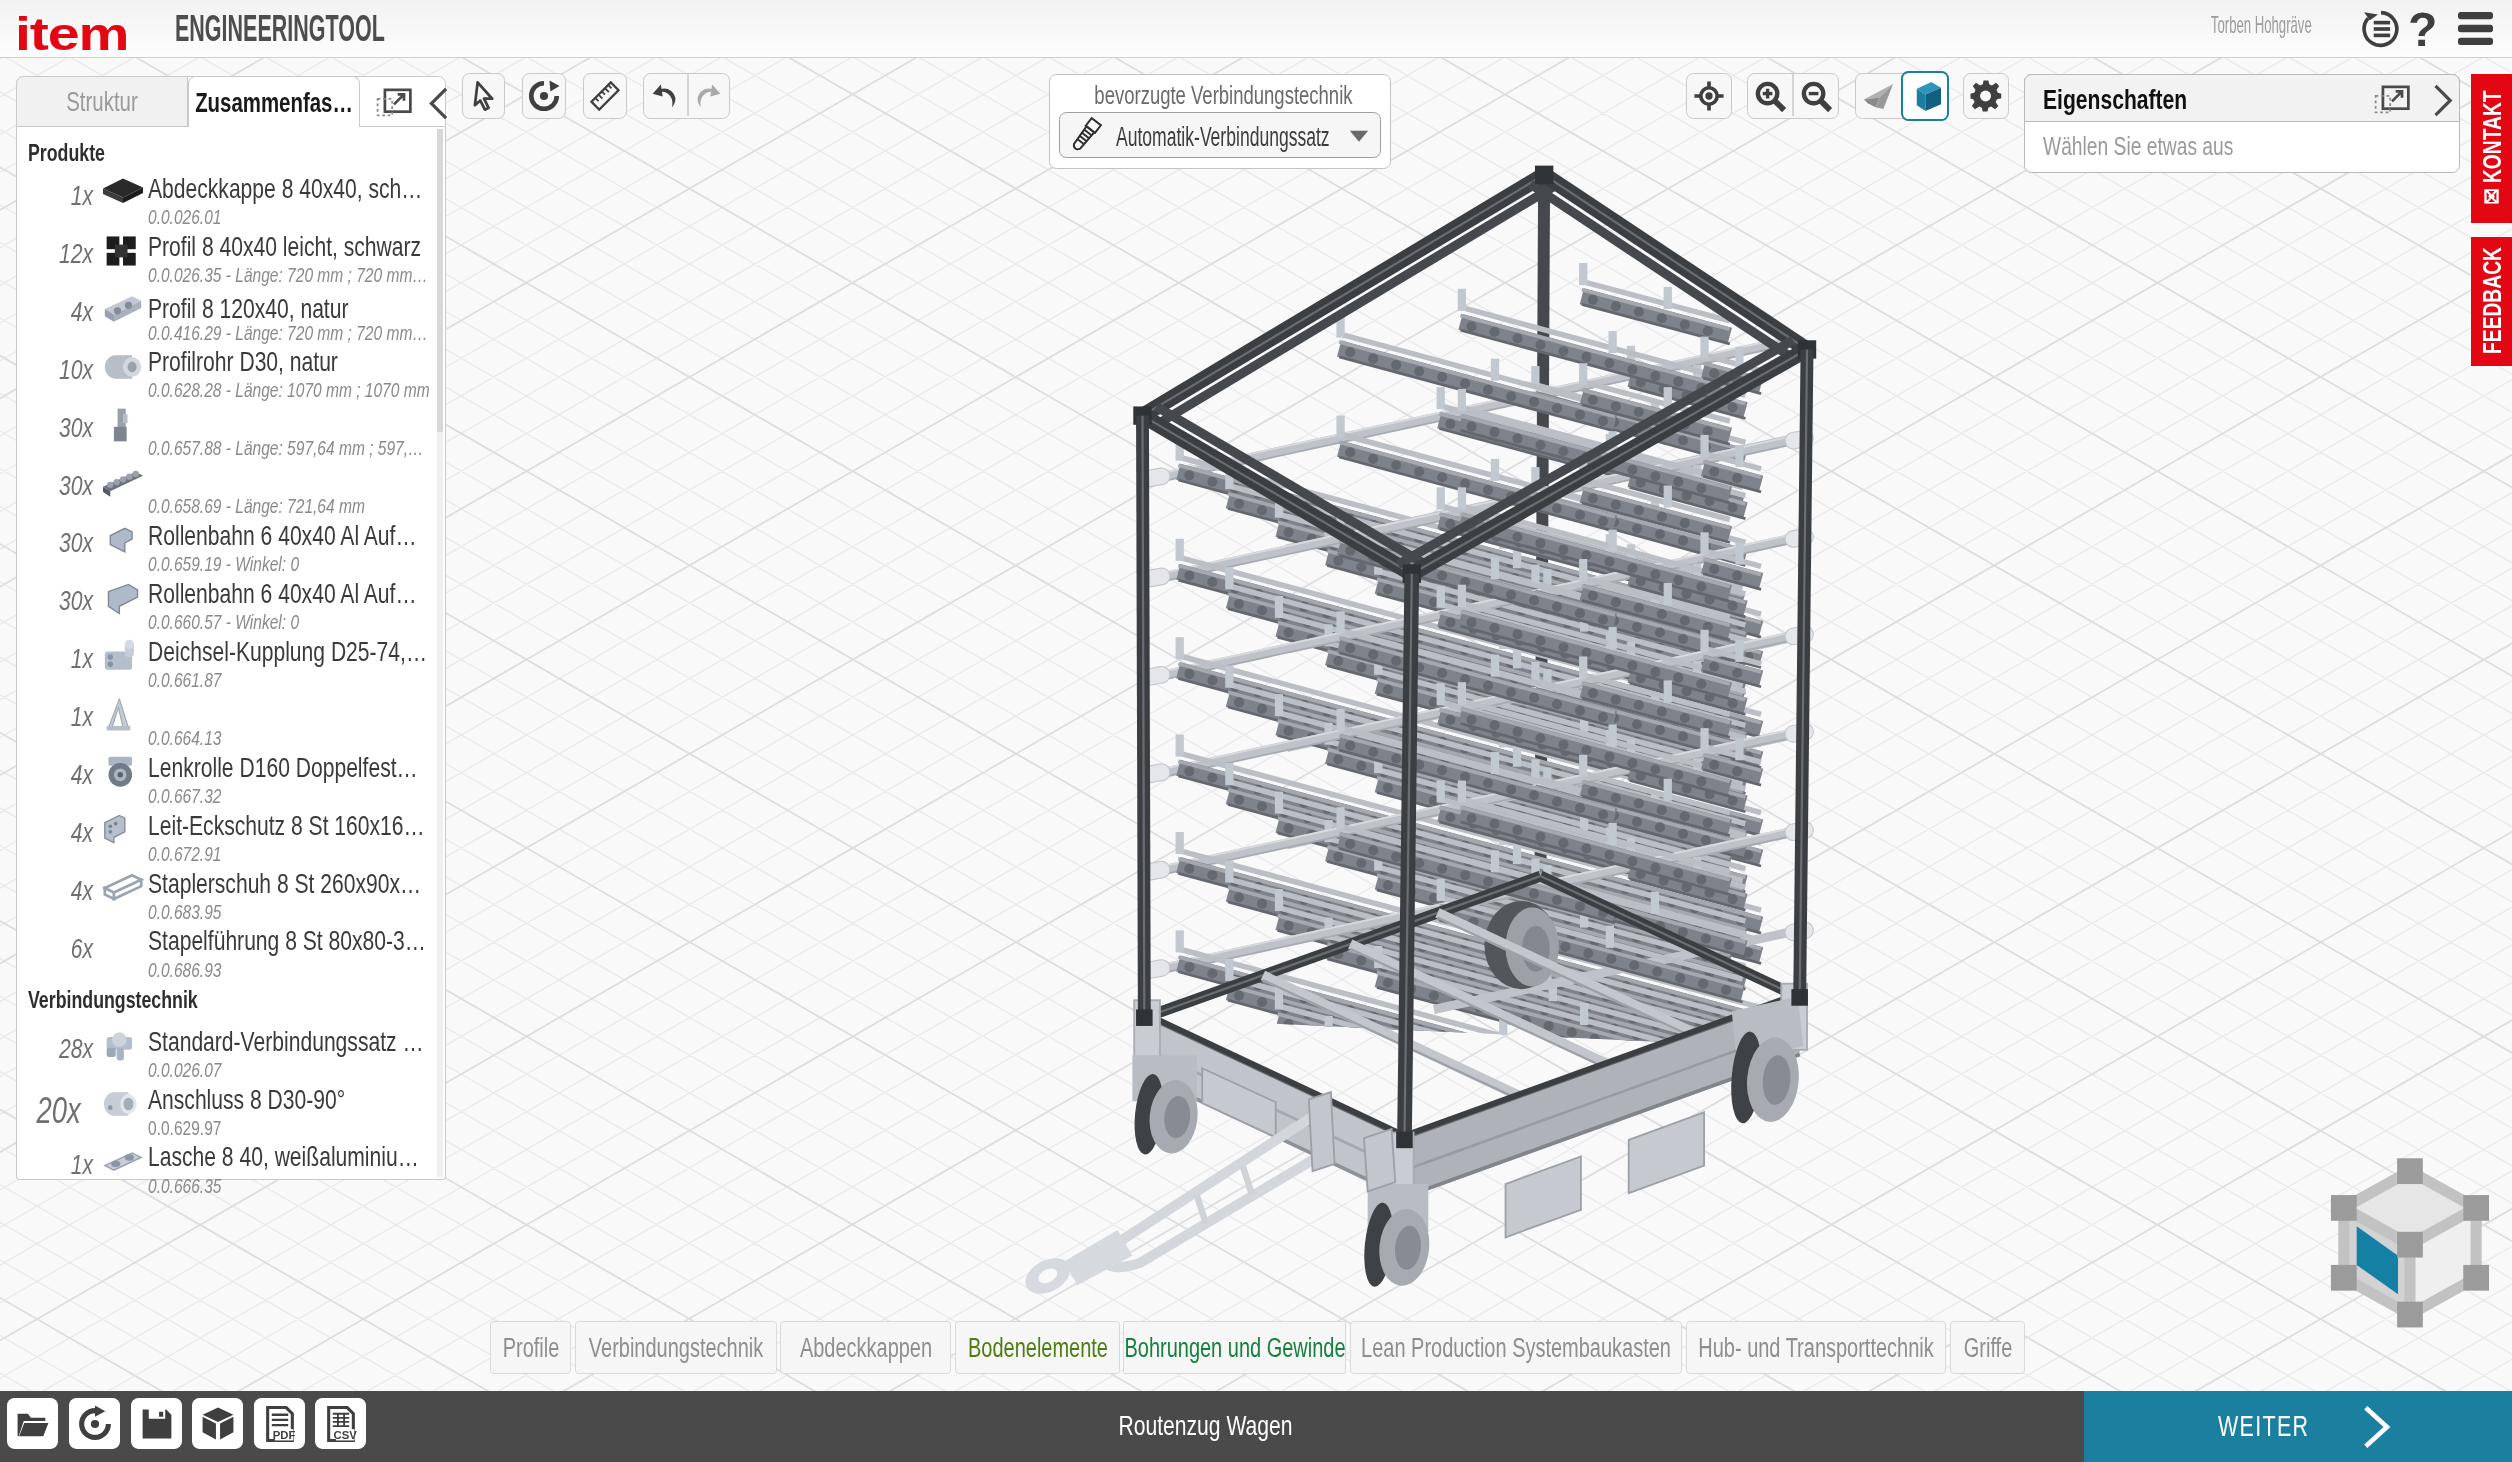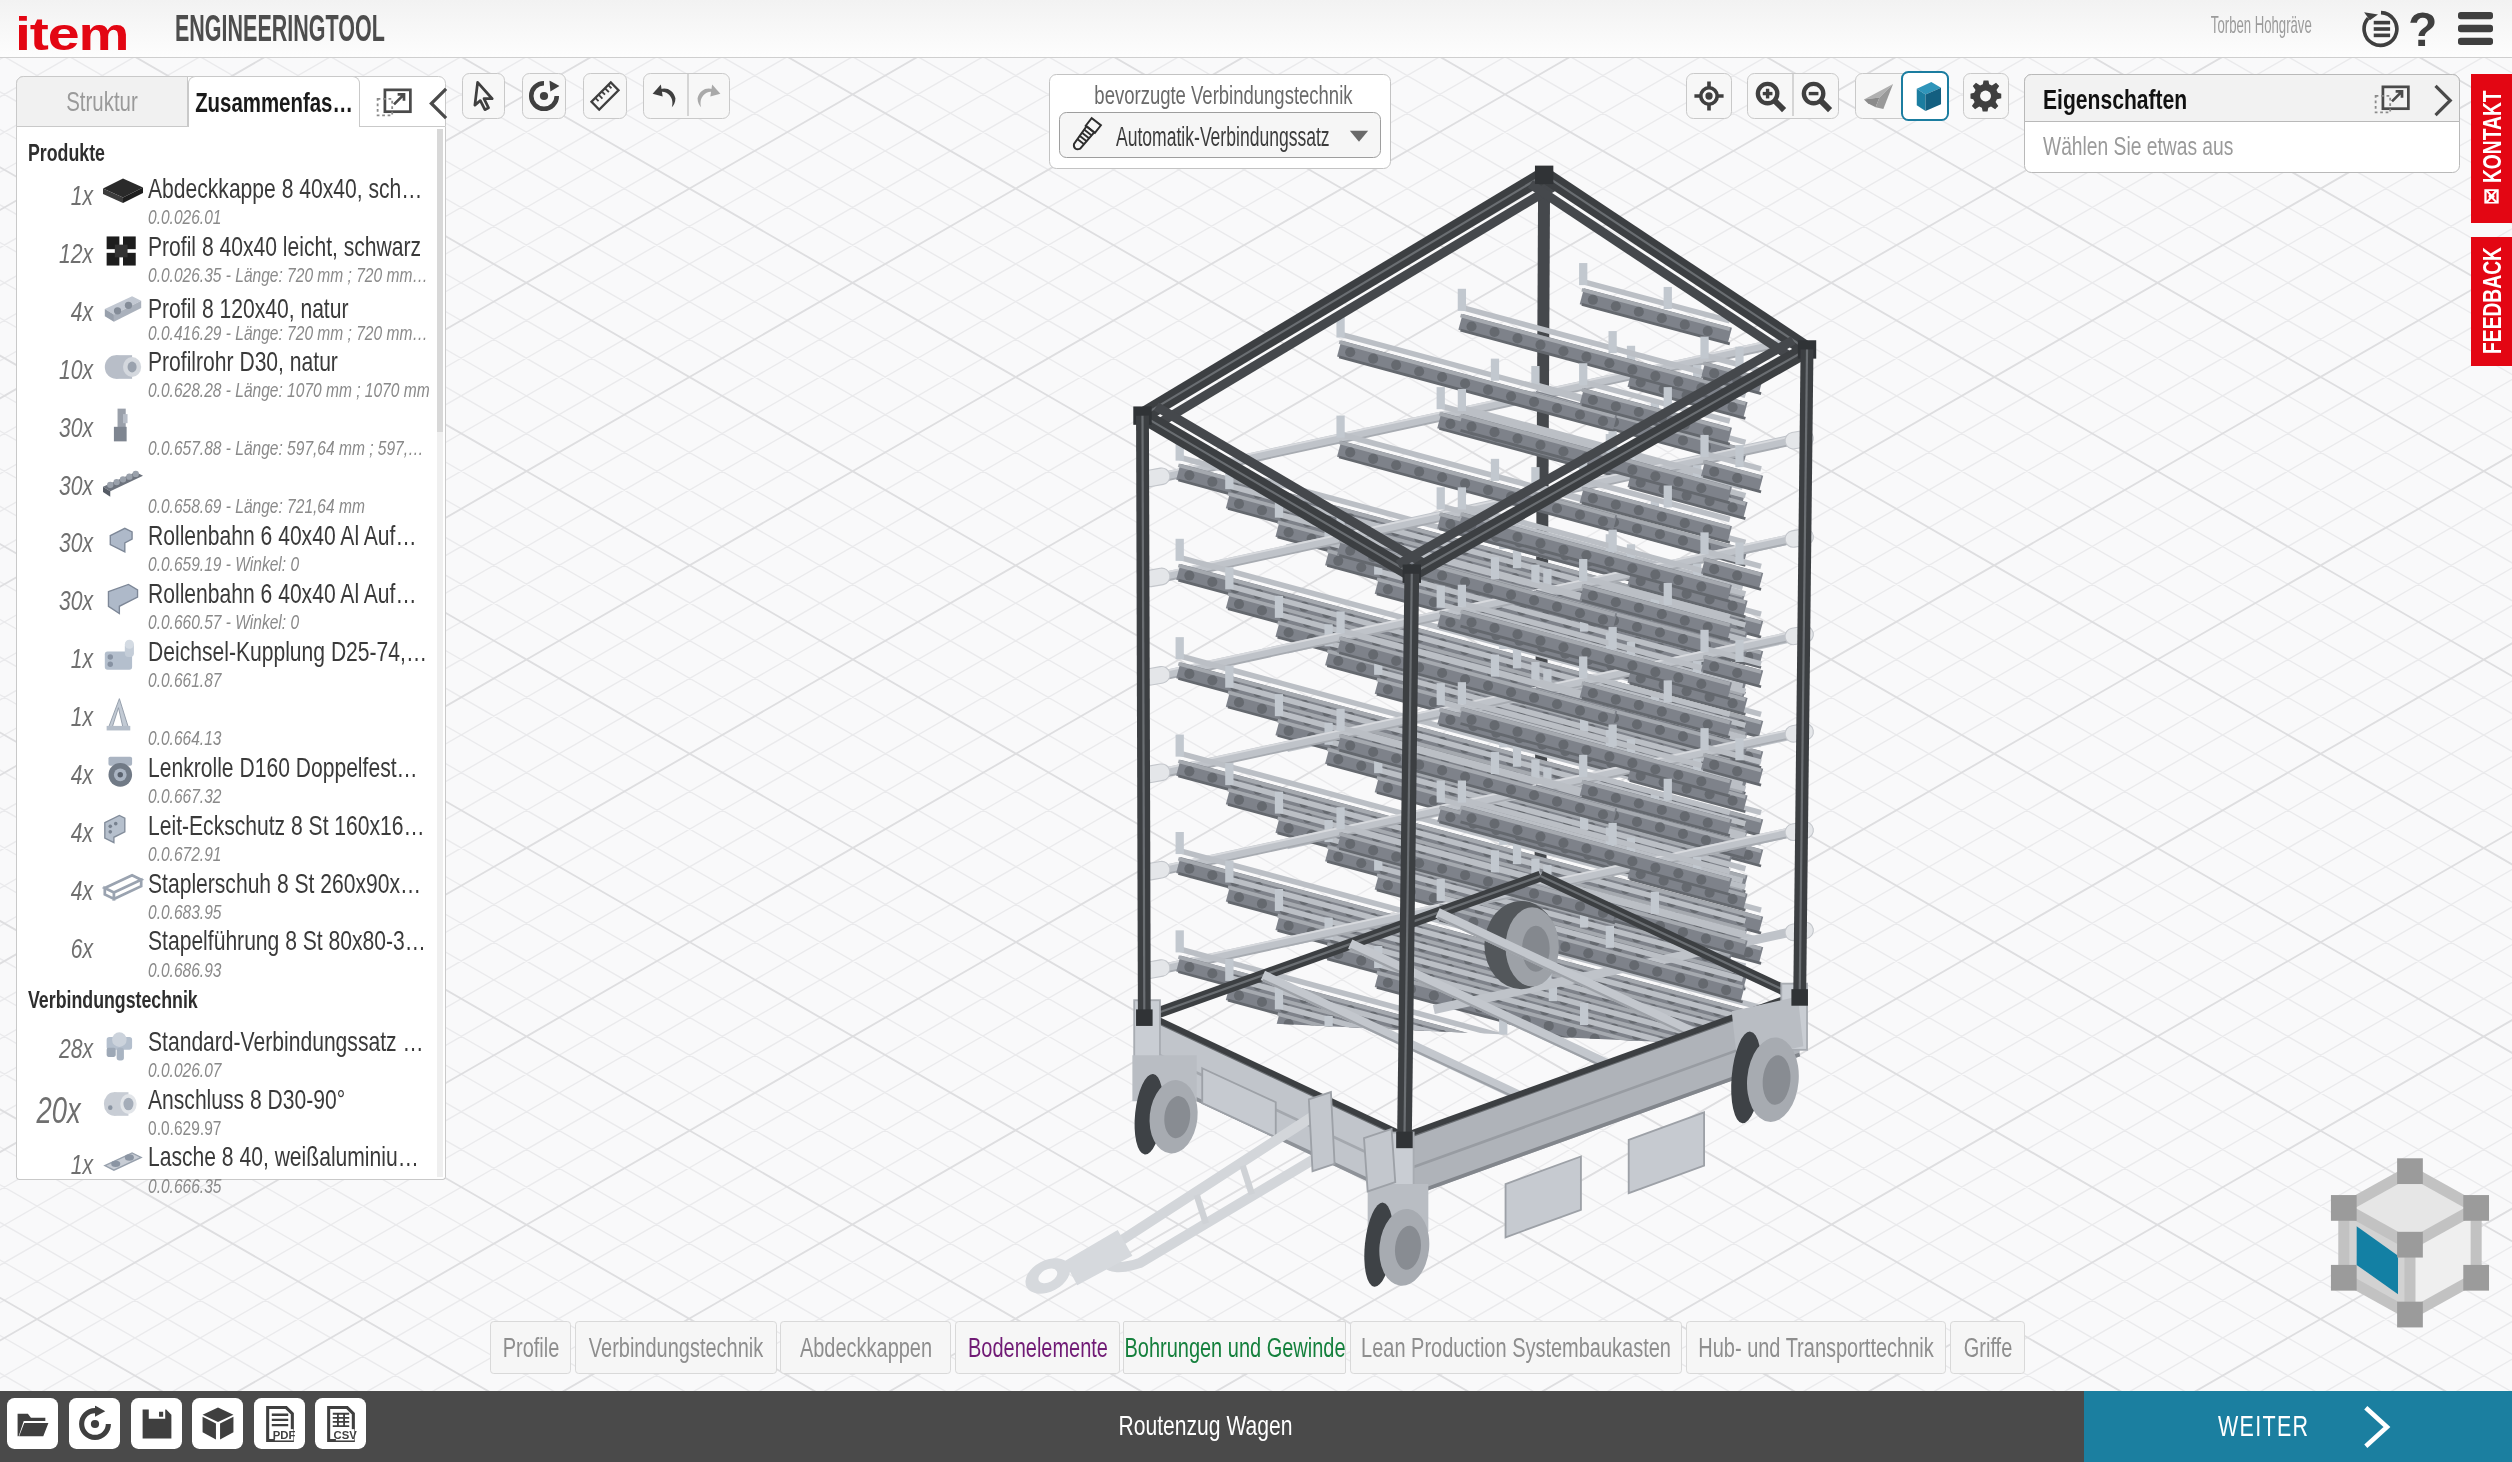--- a/index.html
+++ b/index.html
@@ -1947,21 +1947,21 @@
   </div>
 <div class="abs" style="left:490px;top:1321px;width:81px;height:53px;background:#f6f6f6;border:1.8px solid #d9d9d9;border-radius:3.7px;box-sizing:border-box;color:#8e8e8e;font-size:27px;z-index:20">
     <span style="position:absolute;left:50%;top:50%;transform:translate(-50%,-50%) scaleX(0.74);white-space:nowrap">Profile</span>
   </div>
 <div class="abs" style="left:575px;top:1321px;width:202px;height:53px;background:#f6f6f6;border:1.8px solid #d9d9d9;border-radius:3.7px;box-sizing:border-box;color:#8e8e8e;font-size:27px;z-index:20">
     <span style="position:absolute;left:50%;top:50%;transform:translate(-50%,-50%) scaleX(0.74);white-space:nowrap">Verbindungstechnik</span>
   </div>
 <div class="abs" style="left:780px;top:1321px;width:171px;height:53px;background:#f6f6f6;border:1.8px solid #d9d9d9;border-radius:3.7px;box-sizing:border-box;color:#8e8e8e;font-size:27px;z-index:20">
     <span style="position:absolute;left:50%;top:50%;transform:translate(-50%,-50%) scaleX(0.74);white-space:nowrap">Abdeckkappen</span>
   </div>
-<div class="abs" style="left:955px;top:1321px;width:165px;height:53px;background:#f6f6f6;border:1.8px solid #d9d9d9;border-radius:3.7px;box-sizing:border-box;color:#701a75;font-size:27px;z-index:20">
+<div class="abs" style="left:955px;top:1321px;width:165px;height:53px;background:#f6f6f6;border:1.8px solid #d9d9d9;border-radius:3.7px;box-sizing:border-box;color:#4d7c0f;font-size:27px;z-index:20">
     <span style="position:absolute;left:50%;top:50%;transform:translate(-50%,-50%) scaleX(0.74);white-space:nowrap">Bodenelemente</span>
   </div>
 <div class="abs" style="left:1123px;top:1321px;width:223px;height:53px;background:#f6f6f6;border:1.8px solid #d9d9d9;border-radius:2px;box-sizing:border-box;color:#15803d;font-size:27px;z-index:20">
     <span style="position:absolute;left:50%;top:50%;transform:translate(-50%,-50%) scaleX(0.74);white-space:nowrap">Bohrungen und Gewinde</span>
   </div>
 <div class="abs" style="left:1350px;top:1321px;width:332px;height:53px;background:#f6f6f6;border:1.8px solid #d9d9d9;border-radius:3.7px;box-sizing:border-box;color:#8e8e8e;font-size:27px;z-index:20">
     <span style="position:absolute;left:50%;top:50%;transform:translate(-50%,-50%) scaleX(0.74);white-space:nowrap">Lean Production Systembaukasten</span>
   </div>
 <div class="abs" style="left:1686px;top:1321px;width:260px;height:53px;background:#f6f6f6;border:1.8px solid #d9d9d9;border-radius:3.7px;box-sizing:border-box;color:#8e8e8e;font-size:27px;z-index:20">
     <span style="position:absolute;left:50%;top:50%;transform:translate(-50%,-50%) scaleX(0.74);white-space:nowrap">Hub- und Transporttechnik</span>

